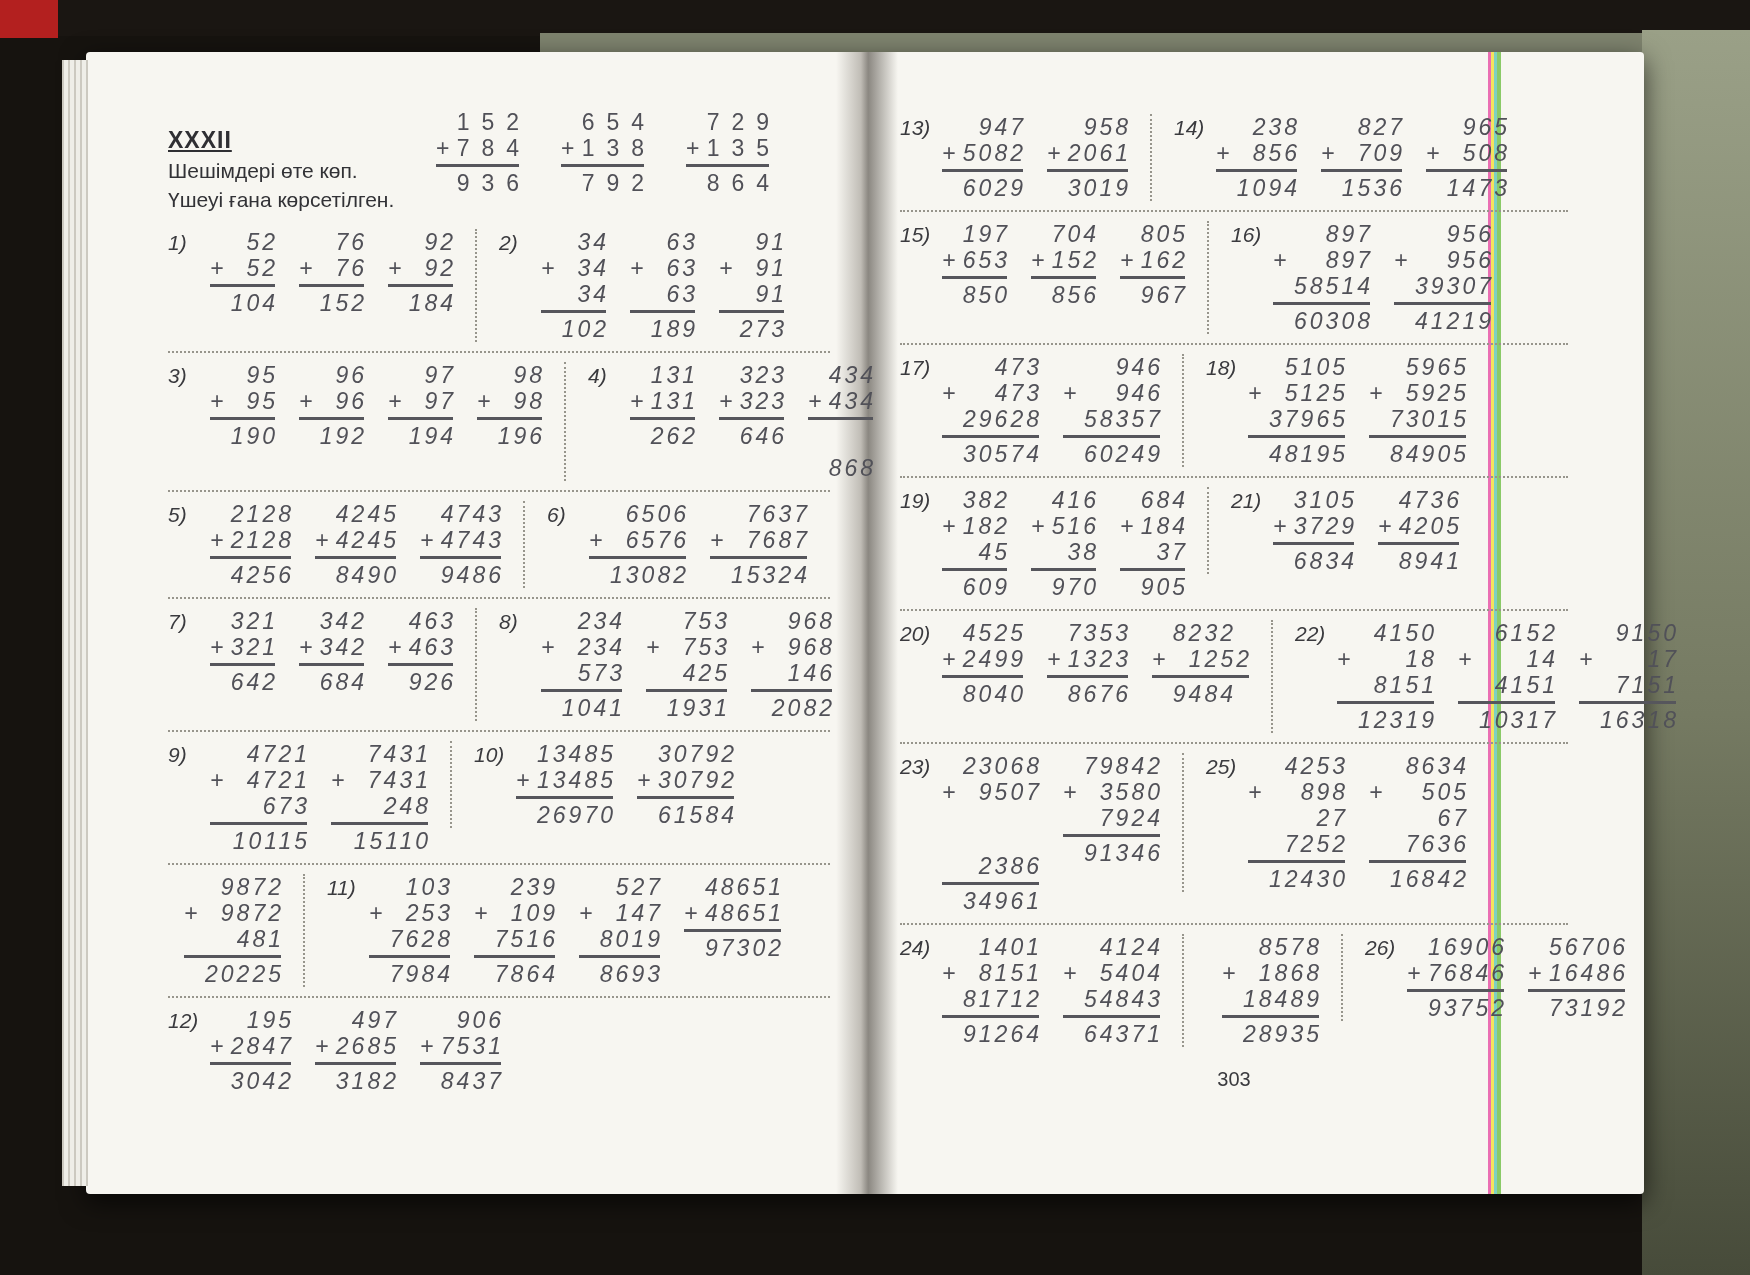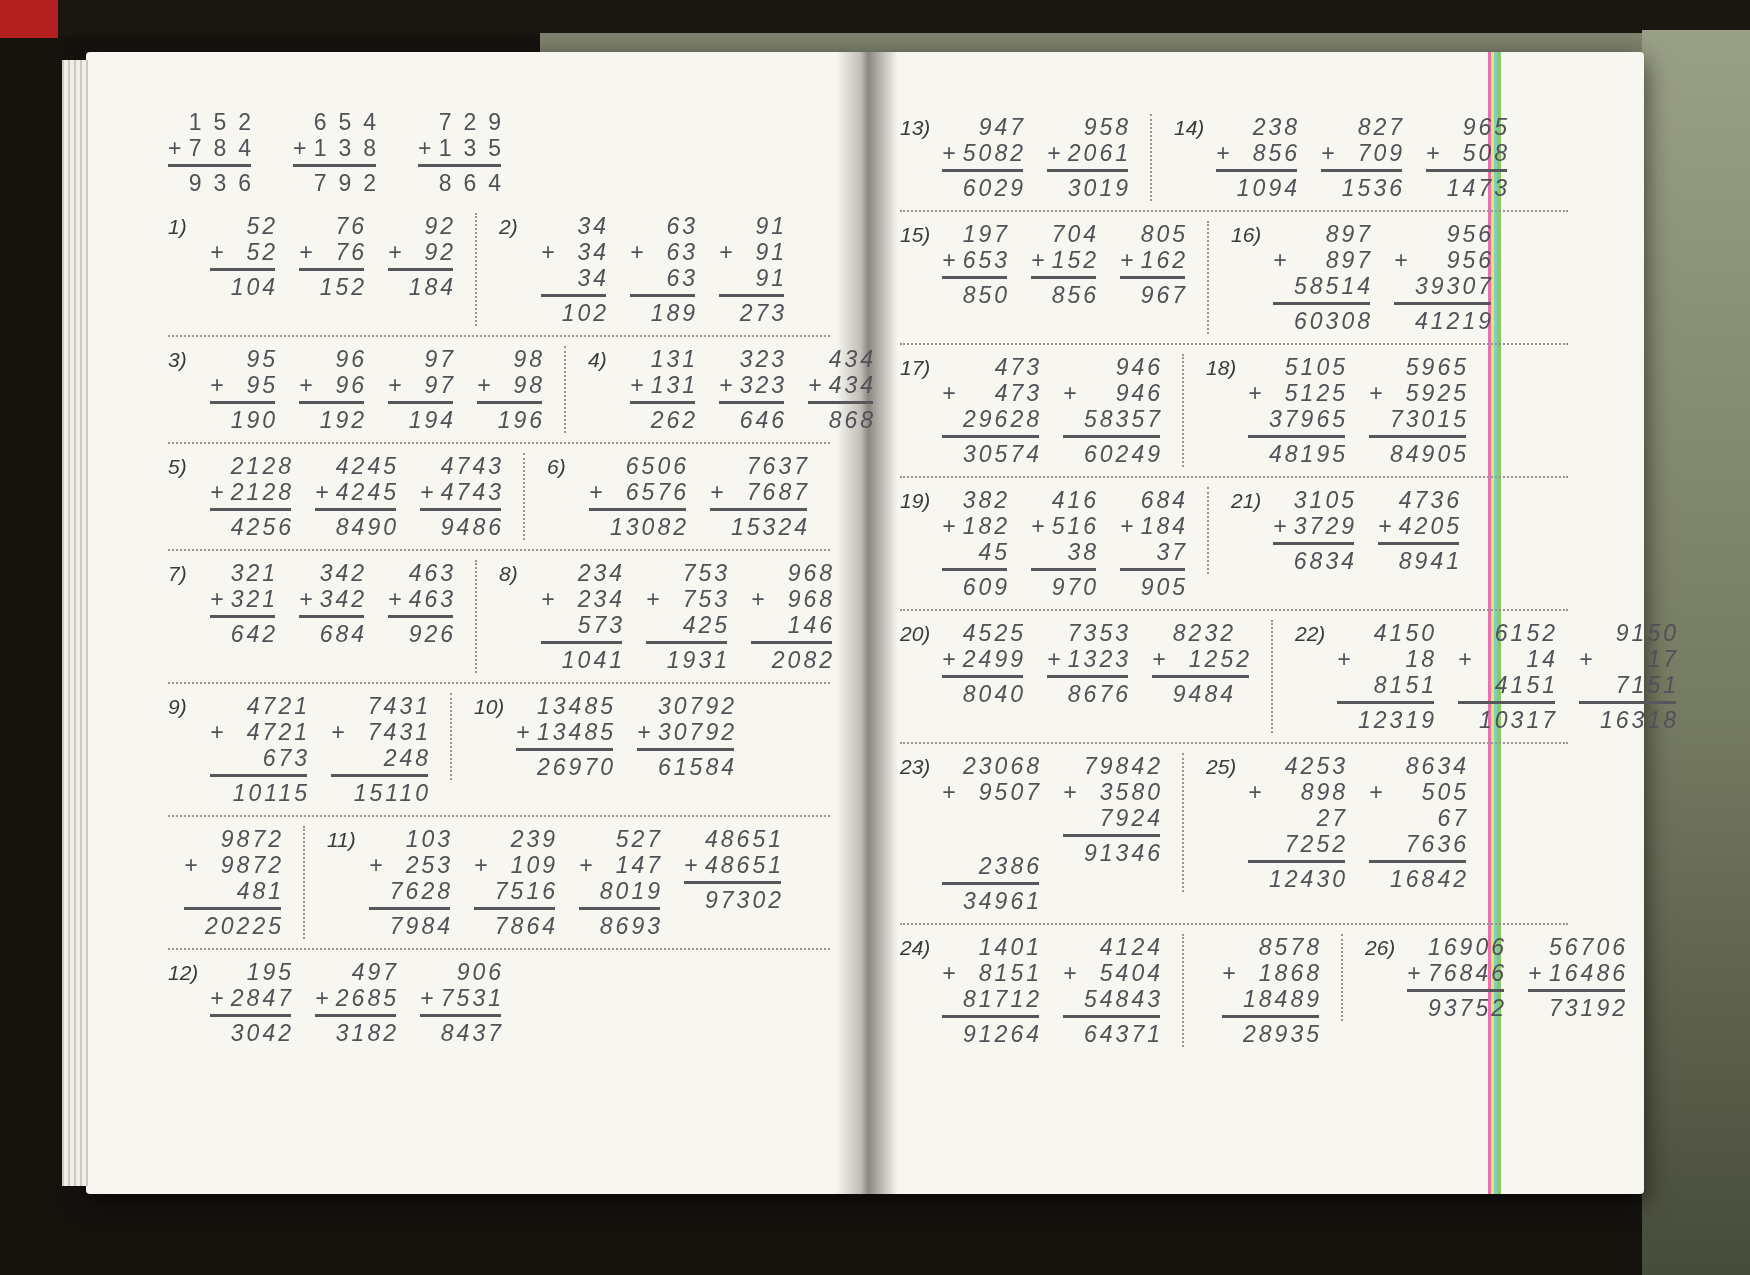--- a/index.html
+++ b/index.html
@@ -64,20 +64,25 @@
 <div class="olive-top"></div>
 <div class="red-corner"></div>
 <div class="cover-right"></div>
 <div class="pages"></div>
 <div class="page-edge"></div>
 <div class="gutter"></div>
 <div class="rainbow"></div>
 
 <div class="page-content" id="left-content">
   <div class="hdr">
+    <div class="hdr-left">
+      <div class="hdr-section">XXXII</div>
+      <div class="hdr-line">Шешімдері өте көп.</div>
+      <div class="hdr-line">Үшеуі ғана көрсетілген.</div>
+    </div>
     <div class="hdr-sums" id="header-sums">
         <div class="sum">
           <div class="srow">
             <span class="plus"></span>
             <span class="num wide" style="width: 75px;">152</span>
           </div>
           <div class="srow">
             <span class="plus">+</span>
             <span class="num wide" style="width: 75px;">784</span>
           </div>
@@ -324,21 +329,21 @@
               <div class="srow">
                 <span class="plus"></span>
                 <span class="num" style="width: 48px;">434</span>
               </div>
               <div class="srow">
                 <span class="plus">+</span>
                 <span class="num" style="width: 48px;">434</span>
               </div>
               <div class="srow result">
                 <span class="plus"></span>
-                <span class="num" style="width: 48px;">868</span>
+                <span class="num" style="width: 48px; margin-top: 32px;">868</span>
               </div>
             </div>
           </div>
         </div>
       </div>
       <div class="prow">
         <div class="problem">
           <span class="plabel">5)</span>
           <div class="sums">
             <div class="sum">
@@ -1399,13 +1404,14 @@
               </div>
               <div class="srow result">
                 <span class="plus"></span>
                 <span class="num" style="width: 80px;">73192</span>
               </div>
             </div>
           </div>
         </div>
       </div>
     </div>
+  <div class="pagenum">303</div>
 </div>
 
 </body></html>

